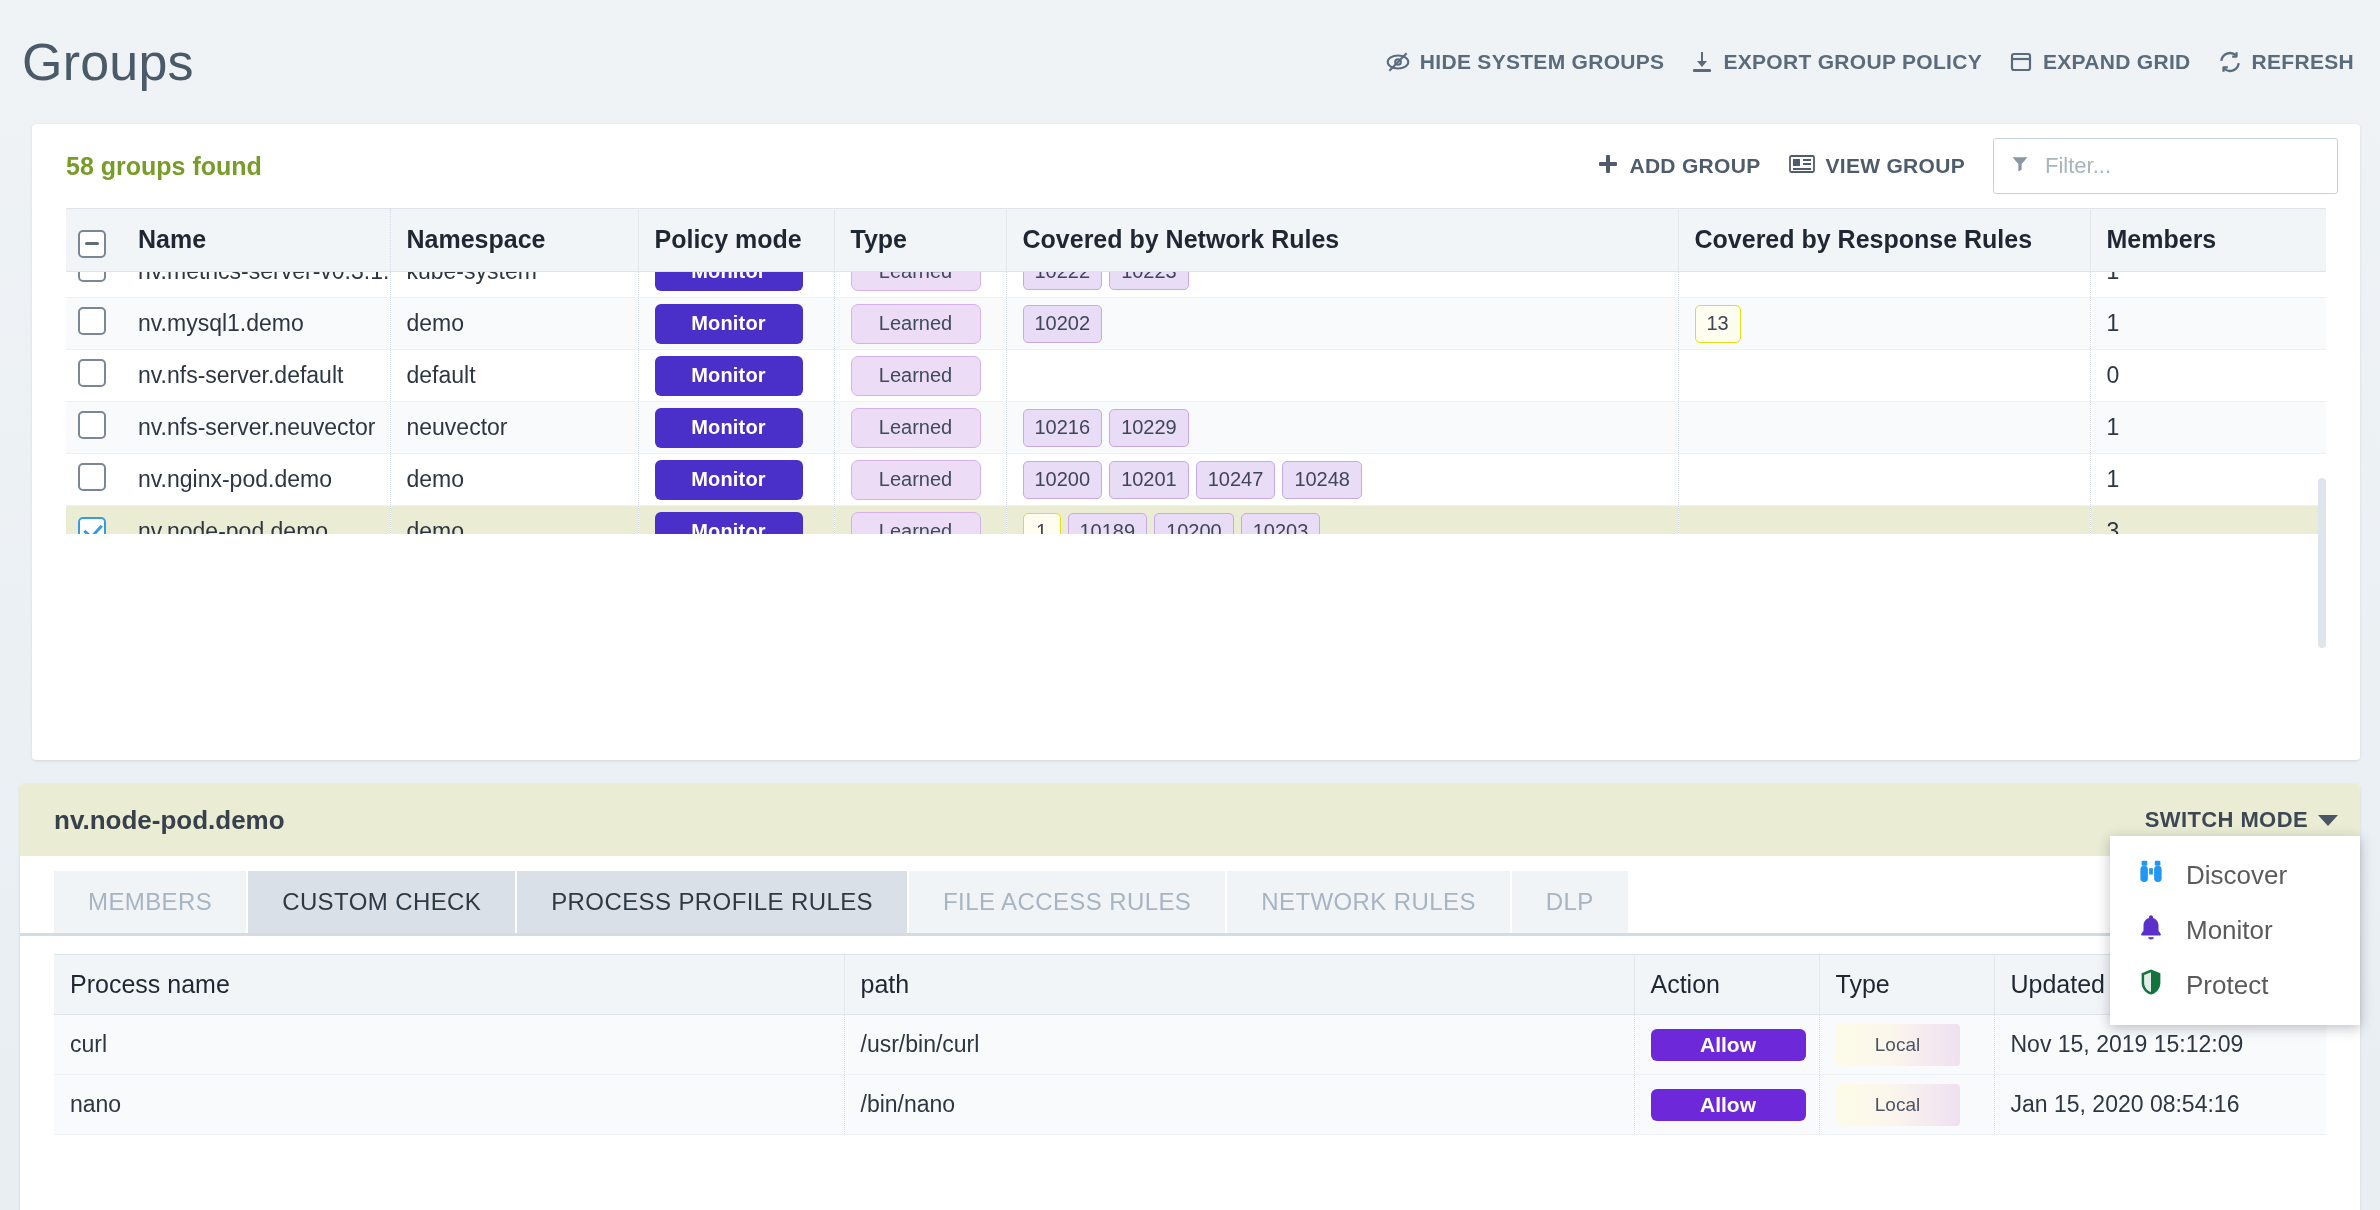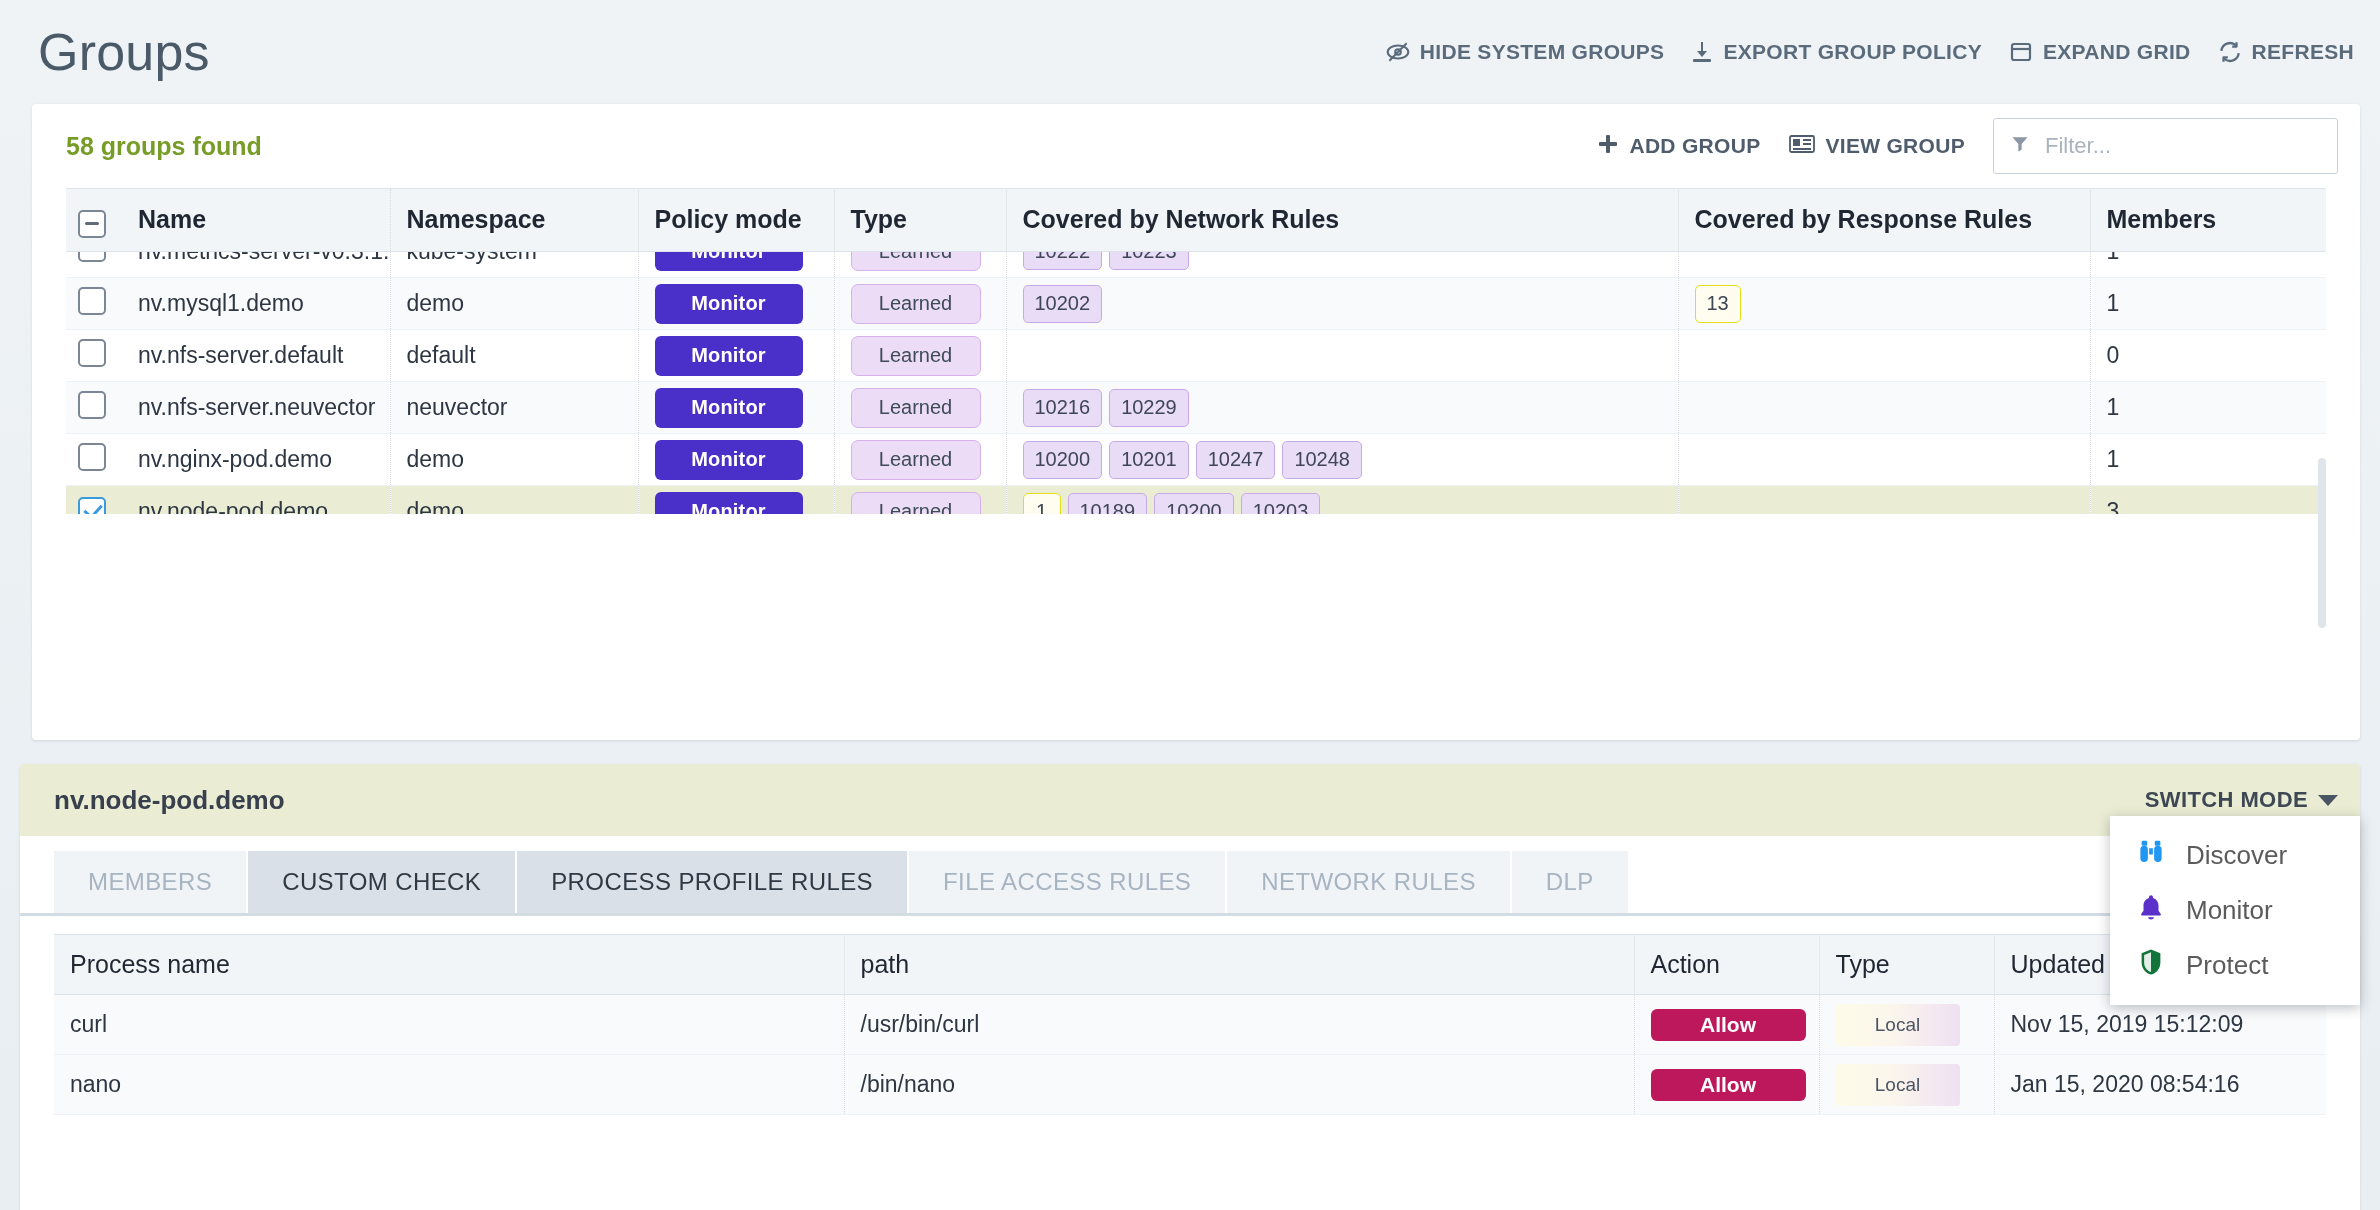--- a/index.html
+++ b/index.html
@@ -9,24 +9,23 @@
     overflow: hidden;
     font-family: "Liberation Sans", sans-serif;
     background: #eef2f5;
   }
   body {
     background: linear-gradient(180deg,#eff3f6 0%,#e8eef2 100%);
   }
 
   
   .page-header {
-    height: 104px;
+    height: 124px;
     display: flex; align-items: center;
     padding: 0 26px 0 22px;
-    margin-left: 16px;
   }
   .page-title {
     font-size: 52px;
     font-weight: 400;
     color: #4a5a68;
     letter-spacing: .2px;
     line-height: 1;
   }
   .header-actions {
     margin-left: auto;
@@ -287,21 +286,21 @@
   table.pt td:last-child { border-right: 0; }
   table.pt th:nth-child(1), table.pt td:nth-child(1) { width: 790px; }
   table.pt th:nth-child(2), table.pt td:nth-child(2) { width: 790px; }
   table.pt th:nth-child(3), table.pt td:nth-child(3) { width: 185px; }
   table.pt th:nth-child(4), table.pt td:nth-child(4) { width: 175px; }
   table.pt th:nth-child(5), table.pt td:nth-child(5) { width: auto; }
   table.pt tr.alt td { background: #f8fafb; }
 
   .pill-allow {
     display: inline-flex; align-items:center; justify-content:center;
-    background: #be185d; color: #fff;
+    background: #6d28d9; color: #fff;
     font-size: 21px; font-weight: 600;
     border-radius: 6px;
     width: 155px; height: 32px;
   }
   .pill-local {
     display: inline-flex; align-items:center; justify-content:center;
     background: linear-gradient(90deg,#fdfbe8 0%,#fbf6ec 45%,#efe0f2 100%);
     color: #4c5663;
     font-size: 19px;
     border-radius: 4px;

